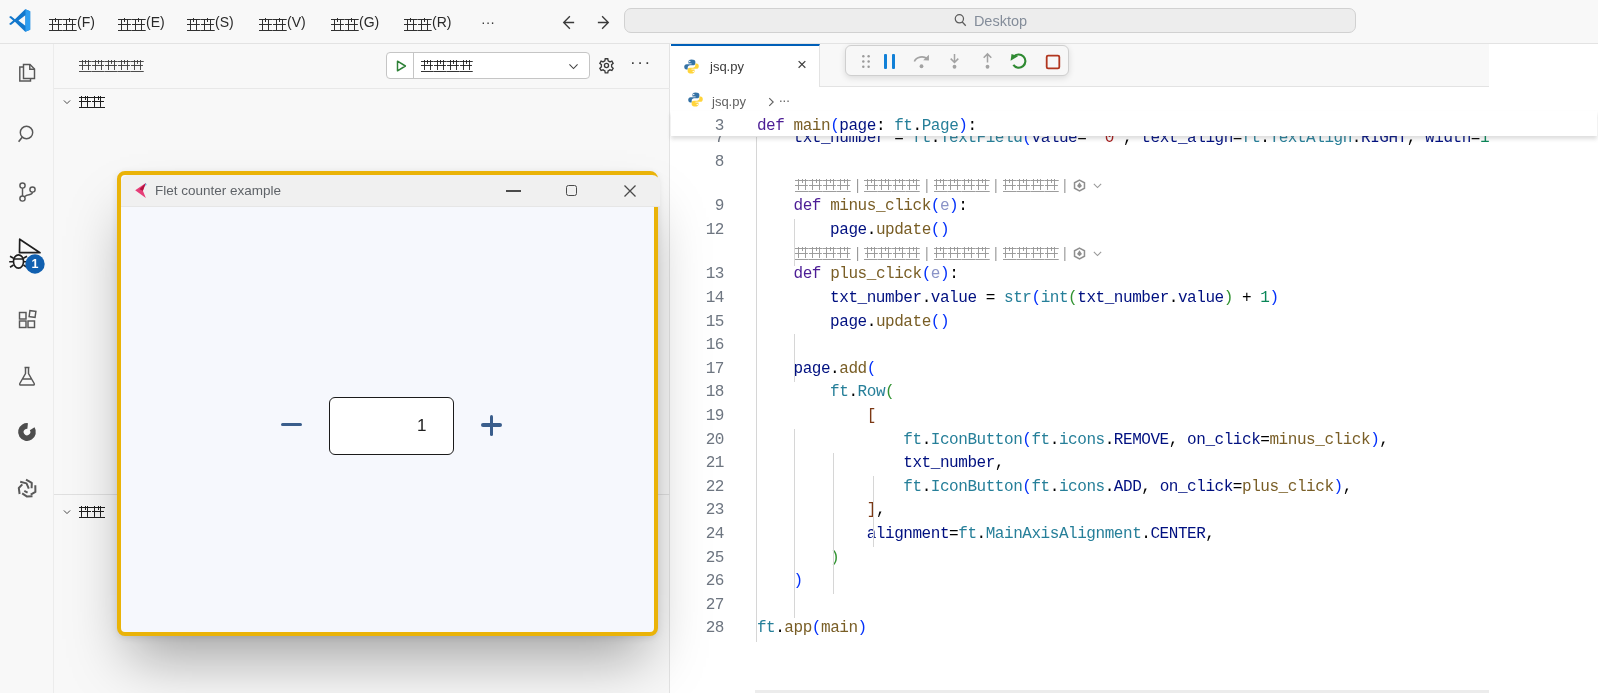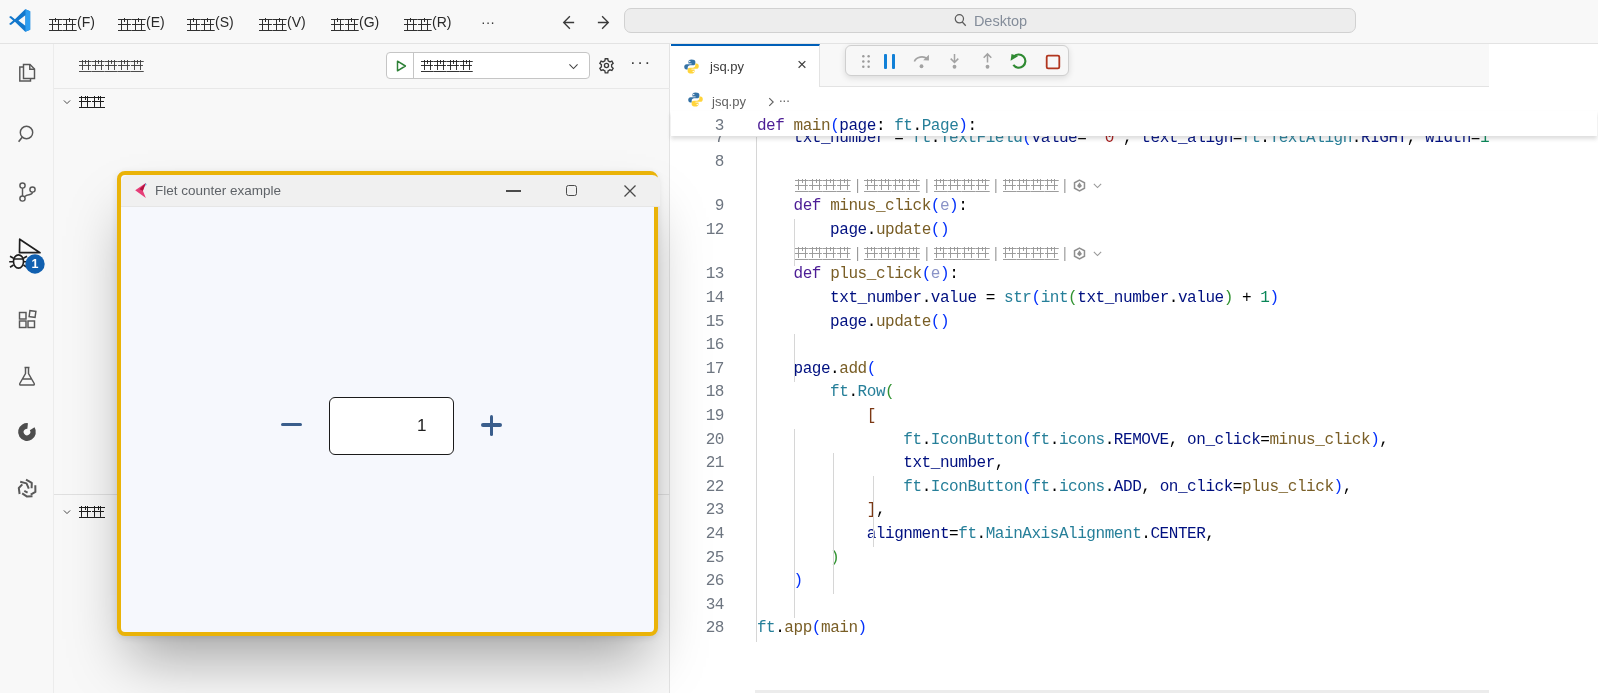--- a/index.html
+++ b/index.html
@@ -205,21 +205,21 @@
 <div class="crow"><span class="num">17</span><span class="ct"><i class="v">    page</i>.<i class="f">add</i><i class="b1">(</i></span></div>
 <div class="crow"><span class="num">18</span><span class="ct"><i class="c">        ft</i>.<i class="c">Row</i><i class="b2">(</i></span></div>
 <div class="crow"><span class="num">19</span><span class="ct">            <i class="b3">[</i></span></div>
 <div class="crow"><span class="num">20</span><span class="ct"><i class="c">                ft</i>.<i class="c">IconButton</i><i class="b1">(</i><i class="c">ft</i>.<i class="c">icons</i>.<i class="v">REMOVE</i>, <i class="v">on_click</i>=<i class="f">minus_click</i><i class="b1">)</i>,</span></div>
 <div class="crow"><span class="num">21</span><span class="ct"><i class="v">                txt_number</i>,</span></div>
 <div class="crow"><span class="num">22</span><span class="ct"><i class="c">                ft</i>.<i class="c">IconButton</i><i class="b1">(</i><i class="c">ft</i>.<i class="c">icons</i>.<i class="v">ADD</i>, <i class="v">on_click</i>=<i class="f">plus_click</i><i class="b1">)</i>,</span></div>
 <div class="crow"><span class="num">23</span><span class="ct">            <i class="b3">]</i>,</span></div>
 <div class="crow"><span class="num">24</span><span class="ct"><i class="v">            alignment</i>=<i class="c">ft</i>.<i class="c">MainAxisAlignment</i>.<i class="v">CENTER</i>,</span></div>
 <div class="crow"><span class="num">25</span><span class="ct">        <i class="b2">)</i></span></div>
 <div class="crow"><span class="num">26</span><span class="ct">    <i class="b1">)</i></span></div>
-<div class="crow"><span class="num">34</span><span class="ct"></span></div>
+<div class="crow"><span class="num">27</span><span class="ct"></span></div>
 <div class="crow"><span class="num">28</span><span class="ct"><i class="c">ft</i>.<i class="f">app</i><i class="b1">(</i><i class="f">main</i><i class="b1">)</i></span></div>
 </div>
 
 <div class="abs" style="left:84px;top:645.5px;width:843px;height:3.5px;background:#ececec"></div>
 </div>
 
 <div class="ig" style="left:756.4px;top:136.5px;height:505.0px"></div>
 <div class="ig" style="left:794.4px;top:218.8px;height:47.19999999999999px"></div>
 <div class="ig" style="left:794.4px;top:334.4px;height:47.200000000000045px"></div>
 <div class="ig" style="left:794.4px;top:428.9px;height:188.89999999999998px"></div>

